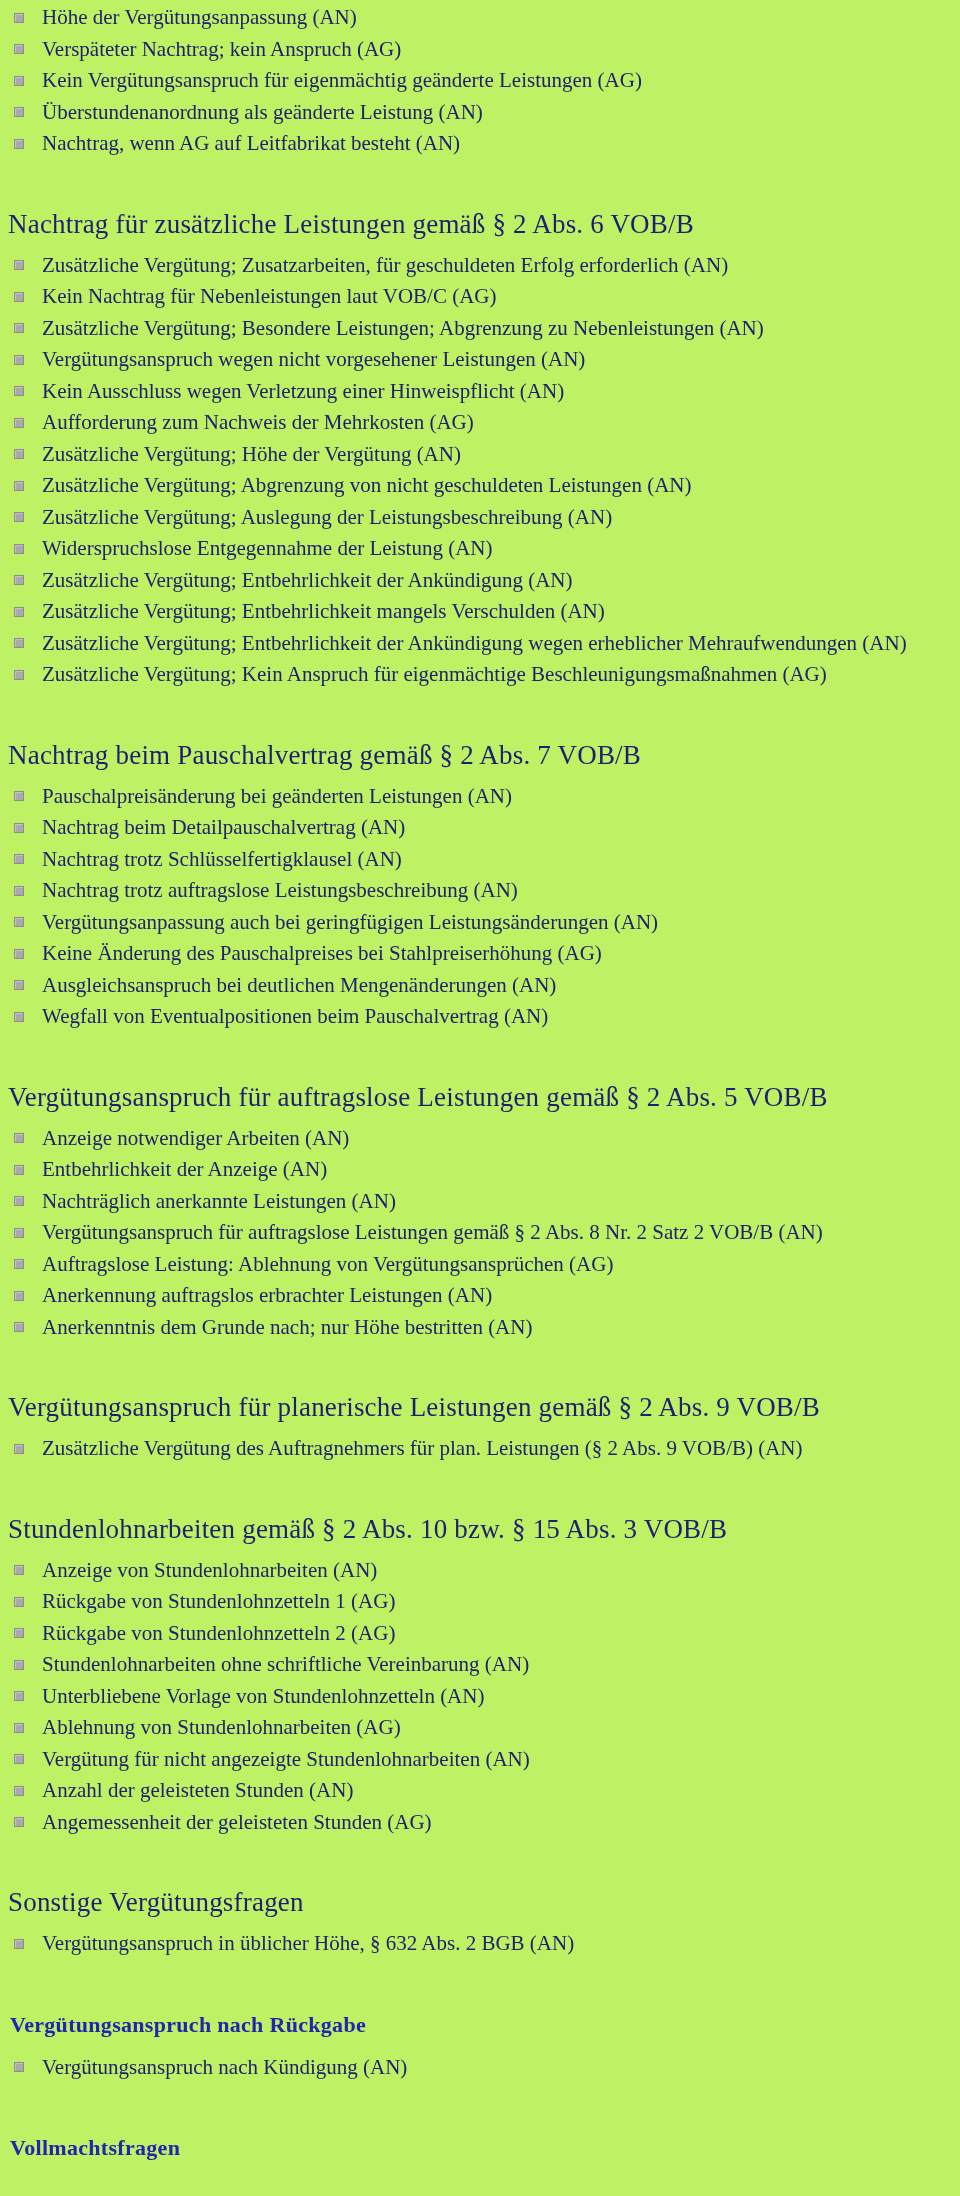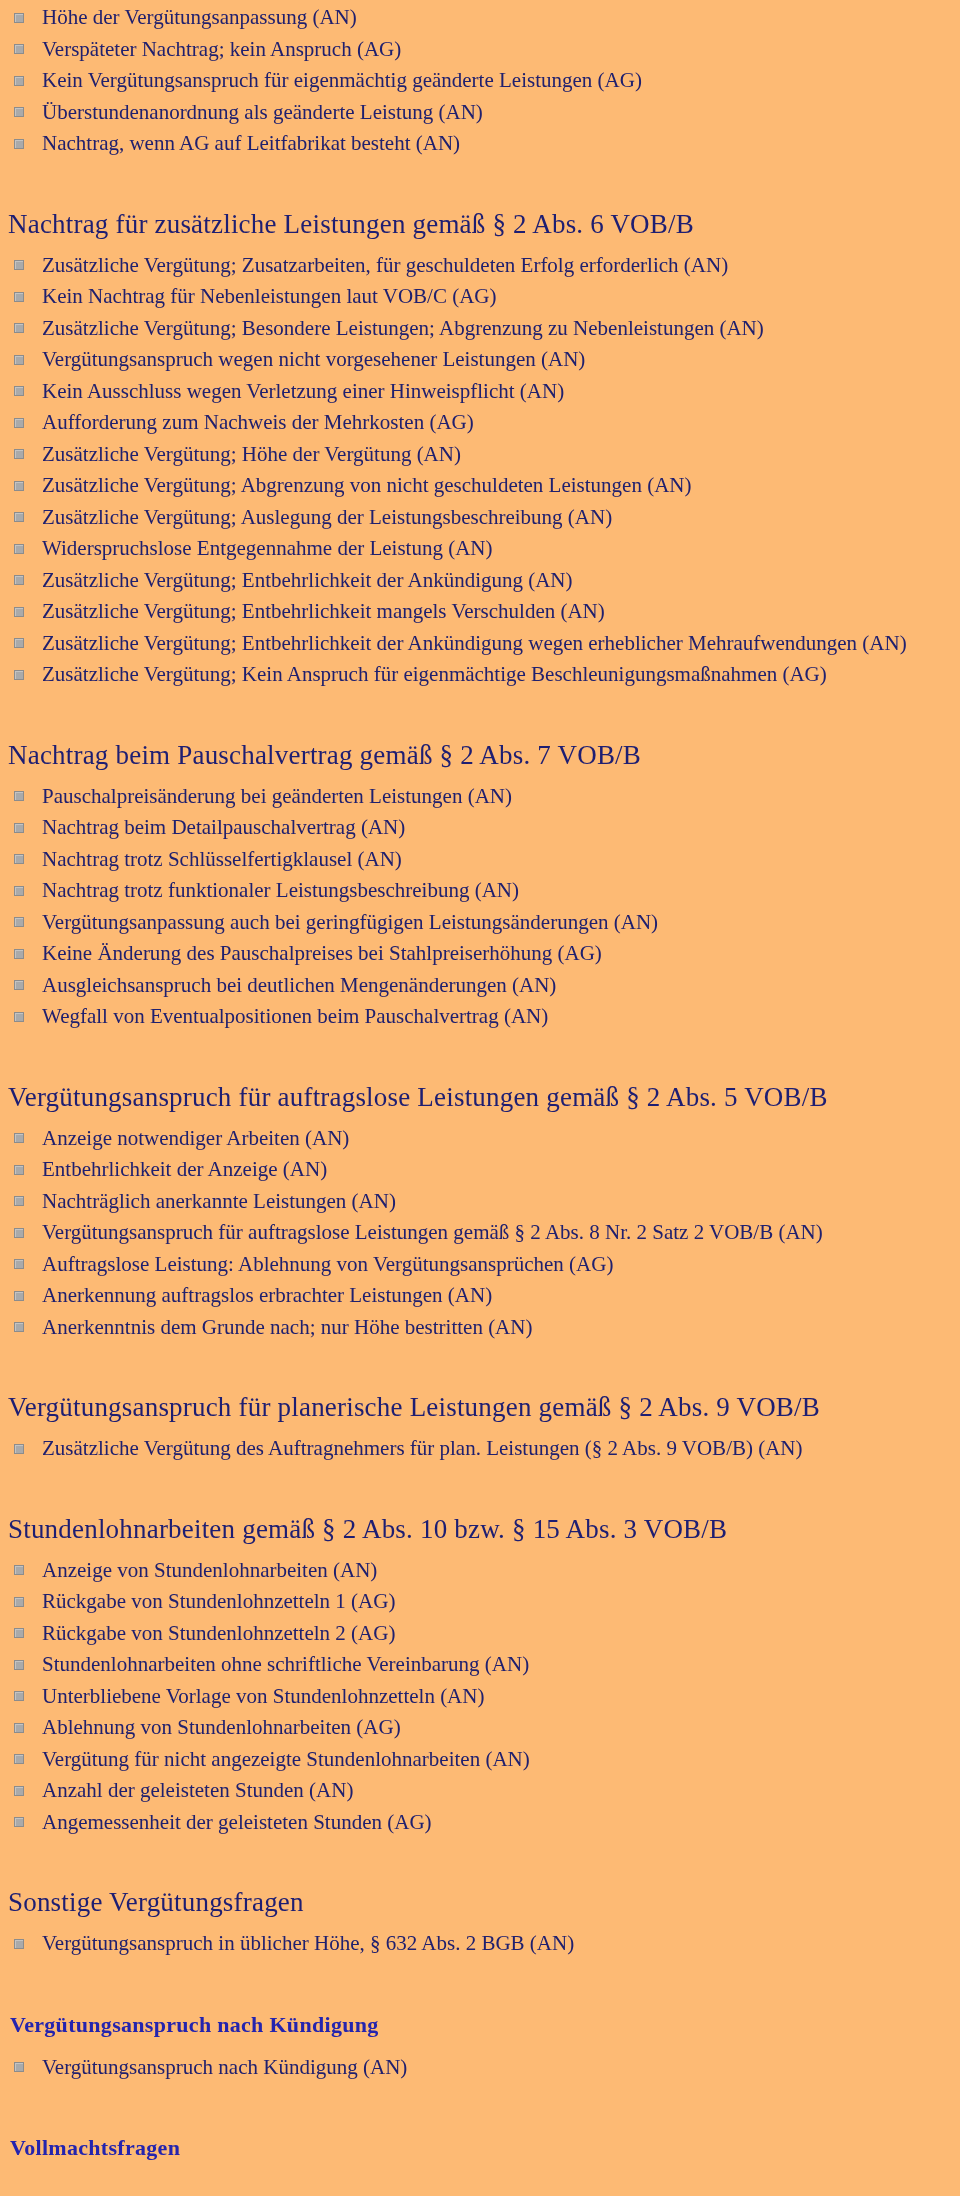--- a/index.html
+++ b/index.html
@@ -11,21 +11,21 @@
     width: 960px;
     height: 2196px;
     overflow: hidden;
     font-family: "Liberation Serif", "DejaVu Serif", serif;
   }
   .page {
     width: 960px;
     height: 2196px;
     padding-top: 2px;
     box-sizing: border-box;
-    background: #fdba74;
+    background: #bef264;
   }
   .section { margin: 0; padding: 0; }
 
   .heading-italic {
     margin: 0;
     padding: 46px 0 8px 8px;
     font-weight: normal;
     font-size: 27px;
     line-height: 36px;
     color: #1e1e72;
@@ -90,21 +90,21 @@
         <div class="item"><span class="bullet"></span><span class="item-text">Zusätzliche Vergütung; Entbehrlichkeit der Ankündigung (AN)</span></div>
         <div class="item"><span class="bullet"></span><span class="item-text">Zusätzliche Vergütung; Entbehrlichkeit mangels Verschulden (AN)</span></div>
         <div class="item"><span class="bullet"></span><span class="item-text">Zusätzliche Vergütung; Entbehrlichkeit der Ankündigung wegen erheblicher Mehraufwendungen (AN)</span></div>
         <div class="item"><span class="bullet"></span><span class="item-text">Zusätzliche Vergütung; Kein Anspruch für eigenmächtige Beschleunigungsmaßnahmen (AG)</span></div>
       </section>
       <section class="section">
         <h2 class="heading-italic">Nachtrag beim Pauschalvertrag gemäß § 2 Abs. 7 VOB/B</h2>
         <div class="item"><span class="bullet"></span><span class="item-text">Pauschalpreisänderung bei geänderten Leistungen (AN)</span></div>
         <div class="item"><span class="bullet"></span><span class="item-text">Nachtrag beim Detailpauschalvertrag (AN)</span></div>
         <div class="item"><span class="bullet"></span><span class="item-text">Nachtrag trotz Schlüsselfertigklausel (AN)</span></div>
-        <div class="item"><span class="bullet"></span><span class="item-text">Nachtrag trotz funktionaler Leistungsbeschreibung (AN)</span></div>
+        <div class="item"><span class="bullet"></span><span class="item-text">Nachtrag trotz auftragslose Leistungsbeschreibung (AN)</span></div>
         <div class="item"><span class="bullet"></span><span class="item-text">Vergütungsanpassung auch bei geringfügigen Leistungsänderungen (AN)</span></div>
         <div class="item"><span class="bullet"></span><span class="item-text">Keine Änderung des Pauschalpreises bei Stahlpreiserhöhung (AG)</span></div>
         <div class="item"><span class="bullet"></span><span class="item-text">Ausgleichsanspruch bei deutlichen Mengenänderungen (AN)</span></div>
         <div class="item"><span class="bullet"></span><span class="item-text">Wegfall von Eventualpositionen beim Pauschalvertrag (AN)</span></div>
       </section>
       <section class="section">
         <h2 class="heading-italic">Vergütungsanspruch für auftragslose Leistungen gemäß § 2 Abs. 5 VOB/B</h2>
         <div class="item"><span class="bullet"></span><span class="item-text">Anzeige notwendiger Arbeiten (AN)</span></div>
         <div class="item"><span class="bullet"></span><span class="item-text">Entbehrlichkeit der Anzeige (AN)</span></div>
         <div class="item"><span class="bullet"></span><span class="item-text">Nachträglich anerkannte Leistungen (AN)</span></div>
@@ -127,20 +127,20 @@
         <div class="item"><span class="bullet"></span><span class="item-text">Ablehnung von Stundenlohnarbeiten (AG)</span></div>
         <div class="item"><span class="bullet"></span><span class="item-text">Vergütung für nicht angezeigte Stundenlohnarbeiten (AN)</span></div>
         <div class="item"><span class="bullet"></span><span class="item-text">Anzahl der geleisteten Stunden (AN)</span></div>
         <div class="item"><span class="bullet"></span><span class="item-text">Angemessenheit der geleisteten Stunden (AG)</span></div>
       </section>
       <section class="section">
         <h2 class="heading-italic">Sonstige Vergütungsfragen</h2>
         <div class="item"><span class="bullet"></span><span class="item-text">Vergütungsanspruch in üblicher Höhe, § 632 Abs. 2 BGB (AN)</span></div>
       </section>
       <section class="section">
-        <h2 class="heading-bold">Vergütungsanspruch nach Kündigung</h2>
+        <h2 class="heading-bold">Vergütungsanspruch nach Rückgabe</h2>
         <div class="item"><span class="bullet"></span><span class="item-text">Vergütungsanspruch nach Kündigung (AN)</span></div>
       </section>
       <section class="section">
         <h2 class="heading-bold">Vollmachtsfragen</h2>
       </section>
     </div>
 </div>
 
 </body></html>

